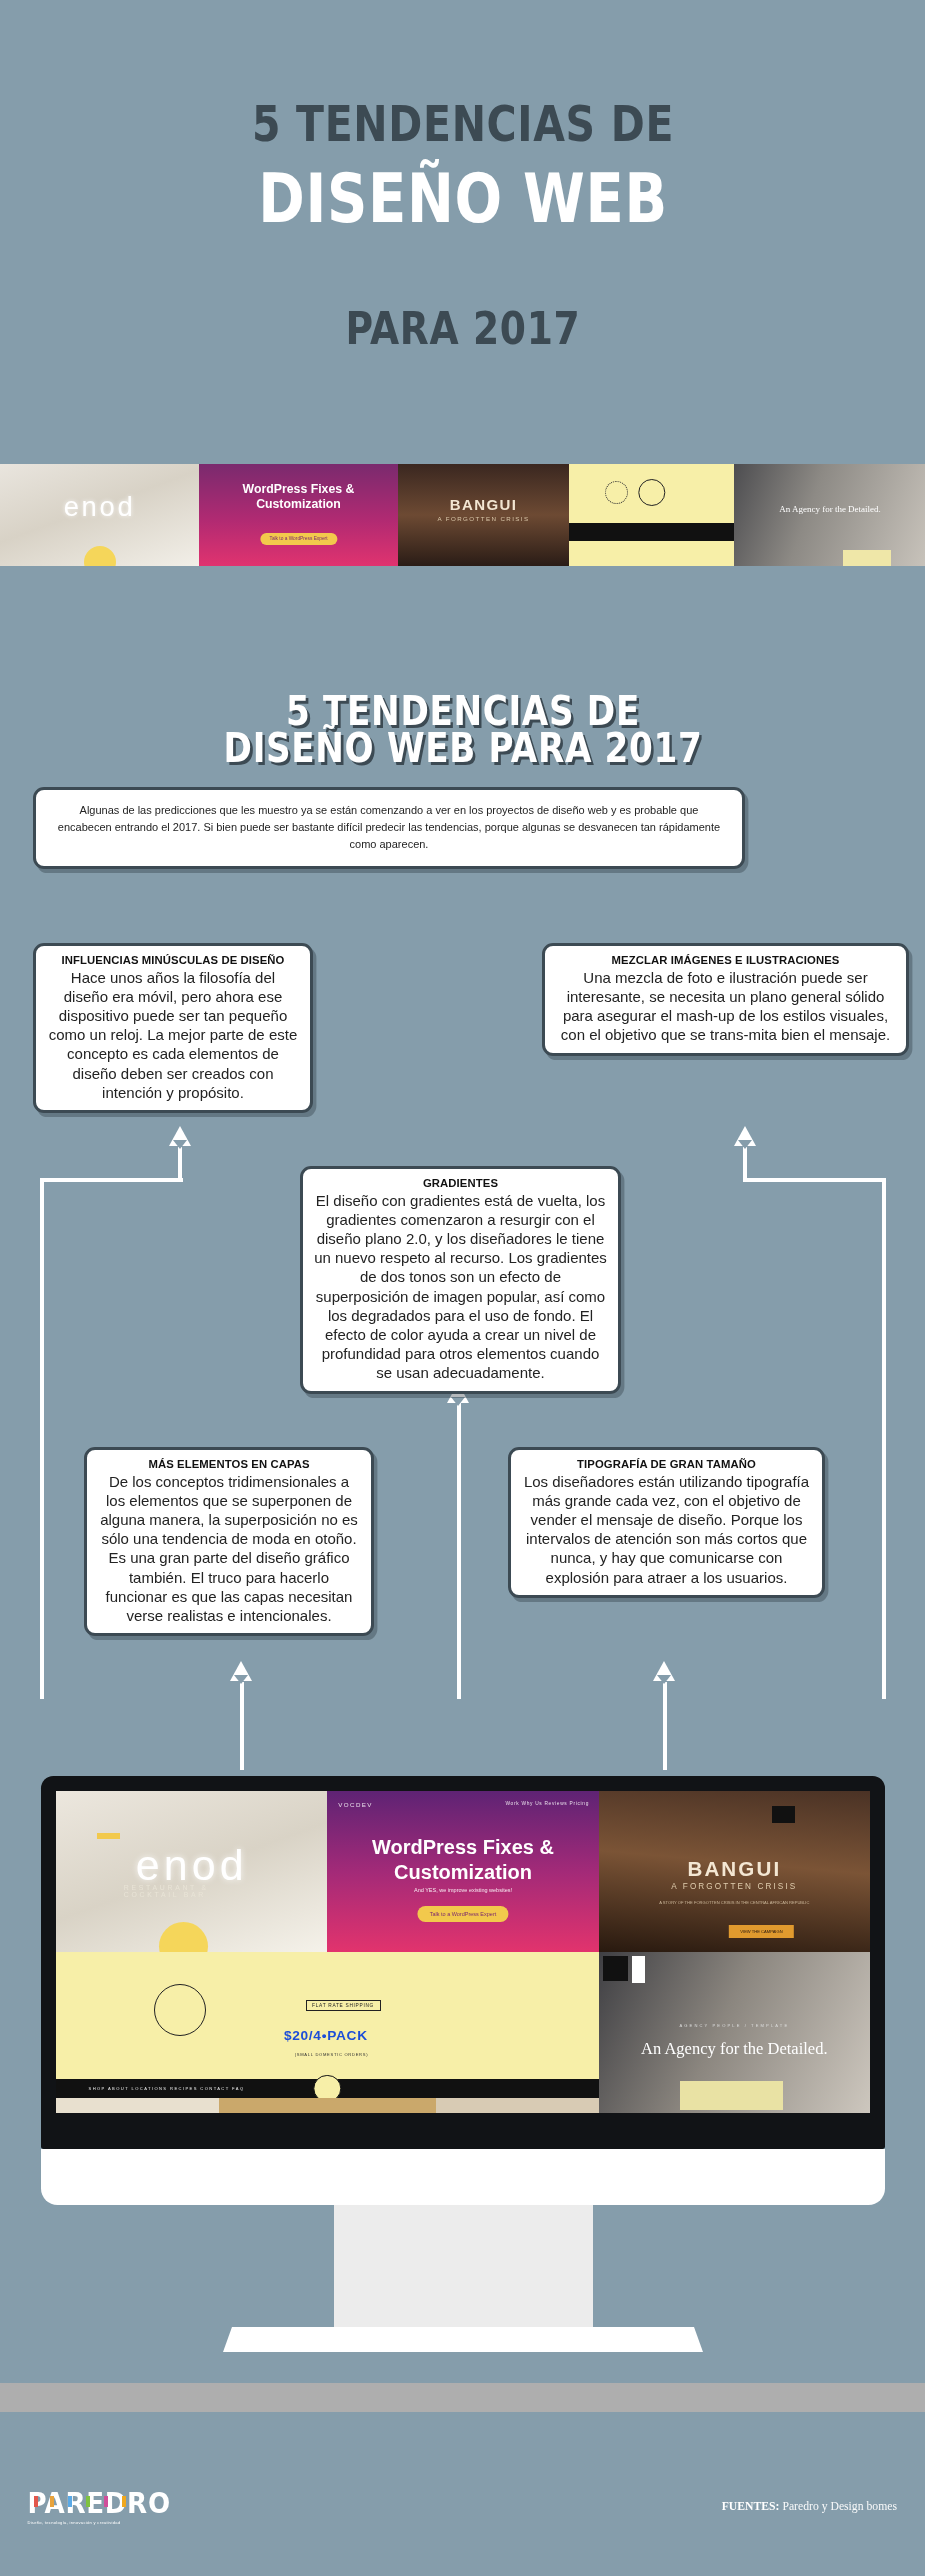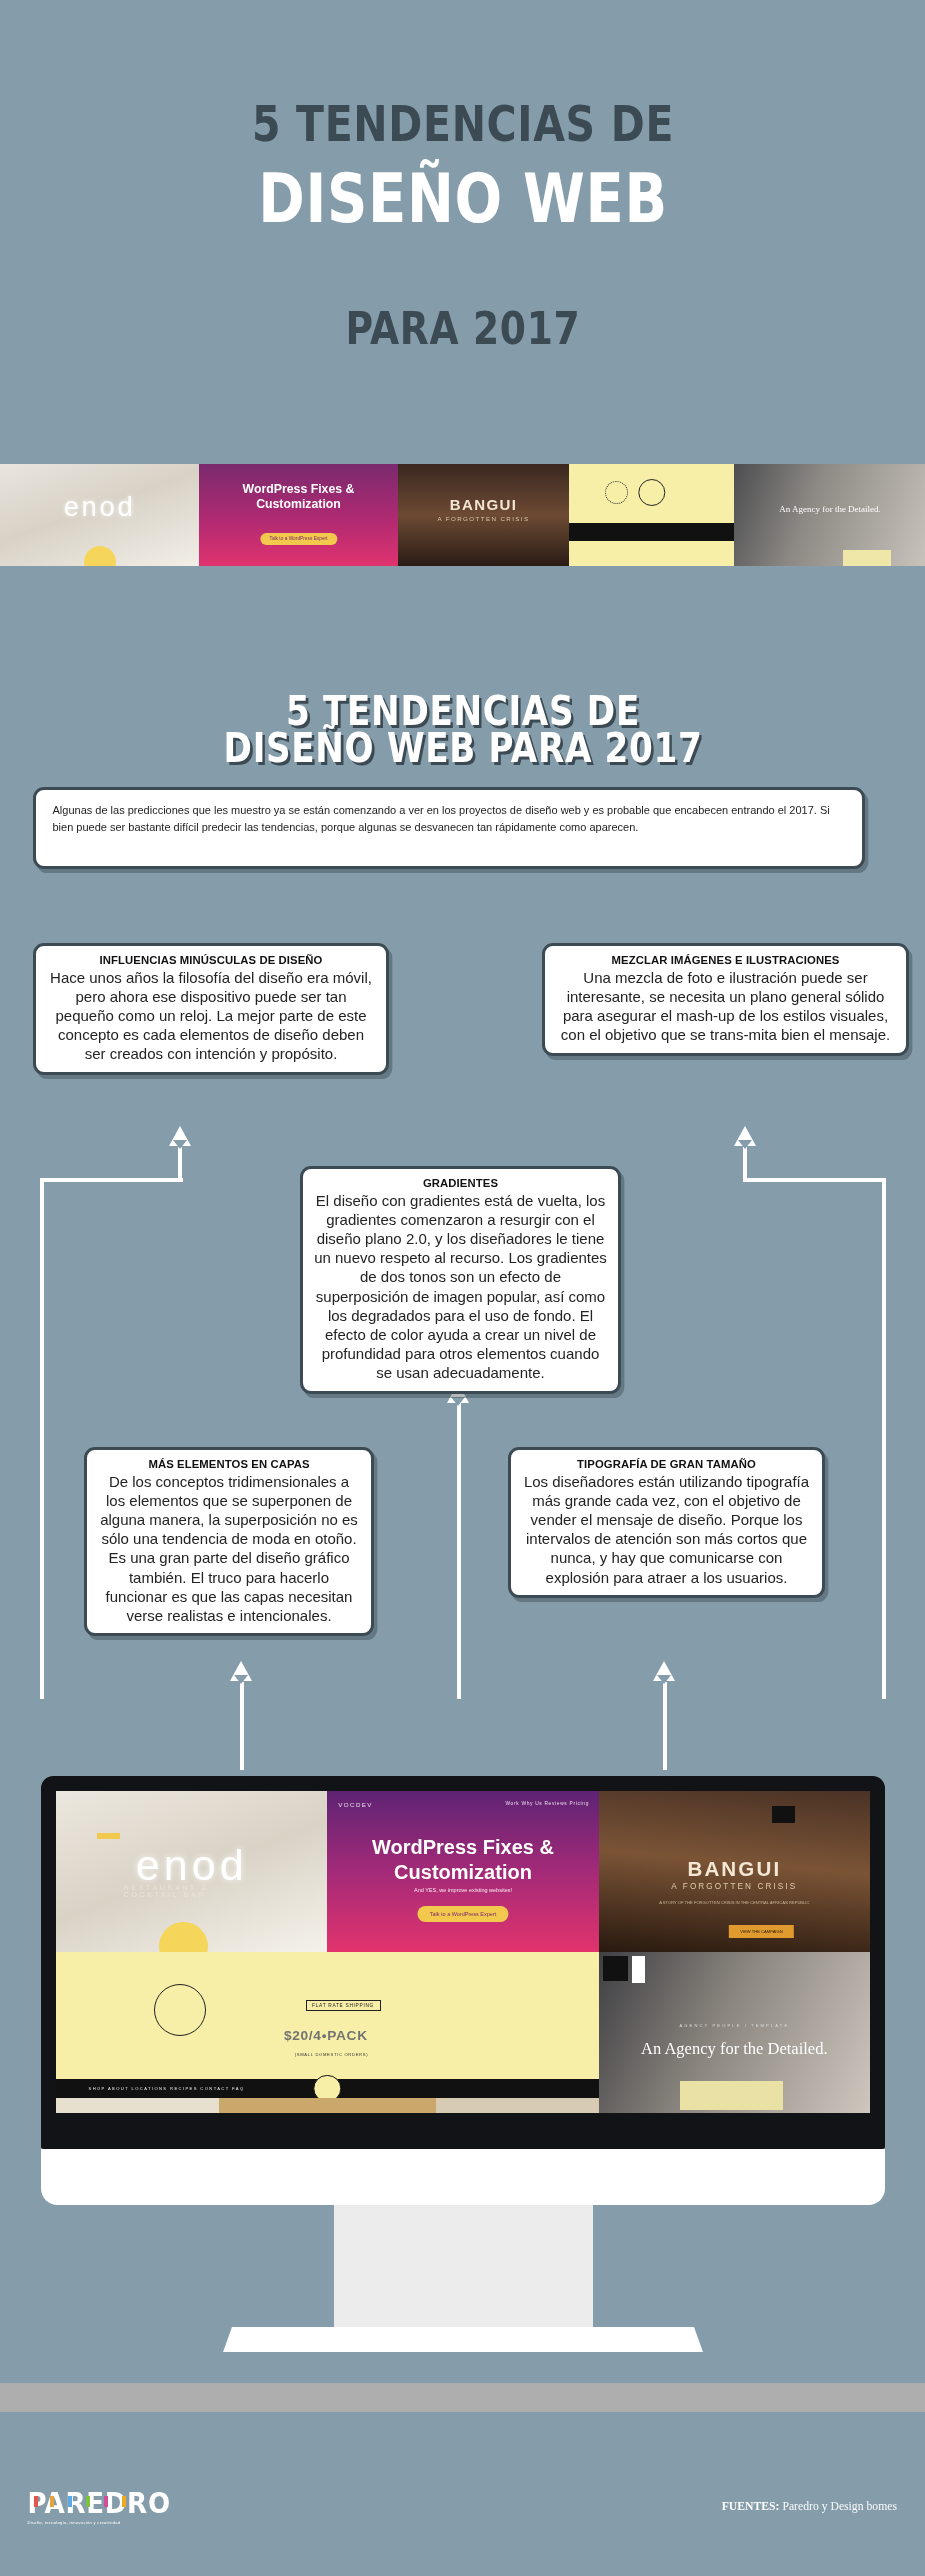--- a/index.html
+++ b/index.html
@@ -68,25 +68,25 @@
   
   .card {
     position:absolute; background:#ffffff; border:3.4px solid #3c4a53;
     border-radius:11px; box-shadow:3.4px 4.1px 0 rgba(40,52,60,.35);
     padding:8.2px 11px; text-align:center; color:#1b1b1b;
   }
   .card .hd { font-weight:bold; font-size:11.3px; letter-spacing:0.1px;
               margin-bottom:1.4px; color:#111; }
   .card .bd { font-size:15px; line-height:1.28; color:#232323; }
 
-  #intro  { left:33px;  top:787px;  width:832px; min-height:82px;
-            padding:12.3px 16.5px; text-align:left; }
+  #intro  { left:33px;  top:787px;  width:712px; min-height:82px;
+            padding:12.3px 16.5px; text-align:center; }
   #intro .bd { font-size:11px; line-height:1.55; }
 
-  #c1 { left:33px;  top:943px; width:356px; }
+  #c1 { left:33px;  top:943px; width:280px; }
   #c2 { left:542px; top:943px; width:367px; }
   #c3 { left:300px; top:1166px; width:321px; }
   #c4 { left:84px; top:1447px; width:290px; }
   #c5 { left:508px; top:1447px; width:317px; }
 
   
   .conn { position:absolute; background:#ffffff; }
   .arrow {
     position:absolute; width:0; height:0;
     border-left:11.7px solid transparent; border-right:11.7px solid transparent;
@@ -141,21 +141,21 @@
             font-size:4.1px; line-height:1.8; }
   .m3 .cta { position:absolute; left:60%; transform:translateX(-50%); top:134px;
              background:#e09a2e; color:#2b1a10; font-size:4.1px; padding:4.1px 11px; }
   .m3 .badge { position:absolute; left:64%; top:15px; width:23px; height:16.5px; background:#111; }
 
   .m4 { background:#f7efa8; position:relative; }
   .m4 .ring { position:absolute; left:18%; top:20%; width:52px; height:52px;
               border:1.4px solid #222; border-radius:50%; }
   .m4 .box { position:absolute; left:46%; top:30%; border:1.4px solid #222;
              font-size:4.8px; padding:2.1px 5.5px; letter-spacing:0.7px; color:#222; }
-  .m4 .pr { position:absolute; left:42%; top:47%; font-size:13.7px; font-weight:bold; color:#737373;
+  .m4 .pr { position:absolute; left:42%; top:47%; font-size:13.7px; font-weight:bold; color:#1d4ed8;
             letter-spacing:0.7px; }
   .m4 .fine { position:absolute; left:44%; top:62%; font-size:4.1px; letter-spacing:0.7px; color:#333; }
   .m4 .navbar { position:absolute; left:0; right:0; bottom:15px; height:19px; background:#111; }
   .m4 .navbar span { color:#eee; font-size:4.1px; letter-spacing:1.4px;
                      position:absolute; top:6.9px; }
   .m4 .seal { position:absolute; left:50%; transform:translateX(-50%); bottom:11px;
               width:27.4px; height:27.4px; border-radius:50%; border:1.4px solid #111; background:#f7efa8; }
   .m4 .shelf { position:absolute; left:0; right:0; bottom:0; height:15px;
                background:linear-gradient(90deg,#e8e0cf 0 30%,#caa86b 30% 70%,#d8cbb4 70% 100%); }
 

